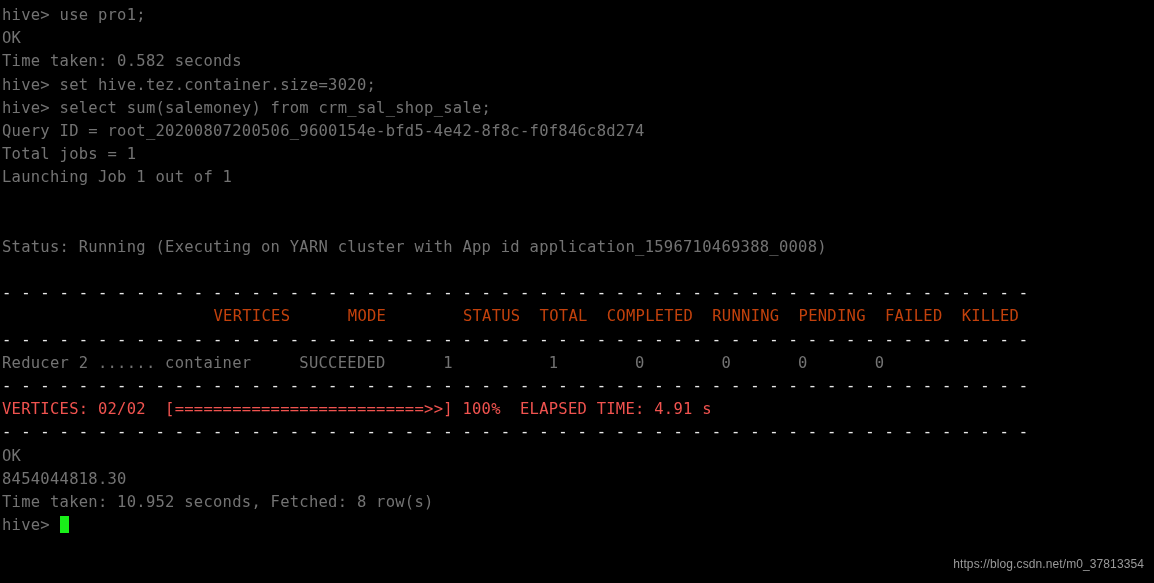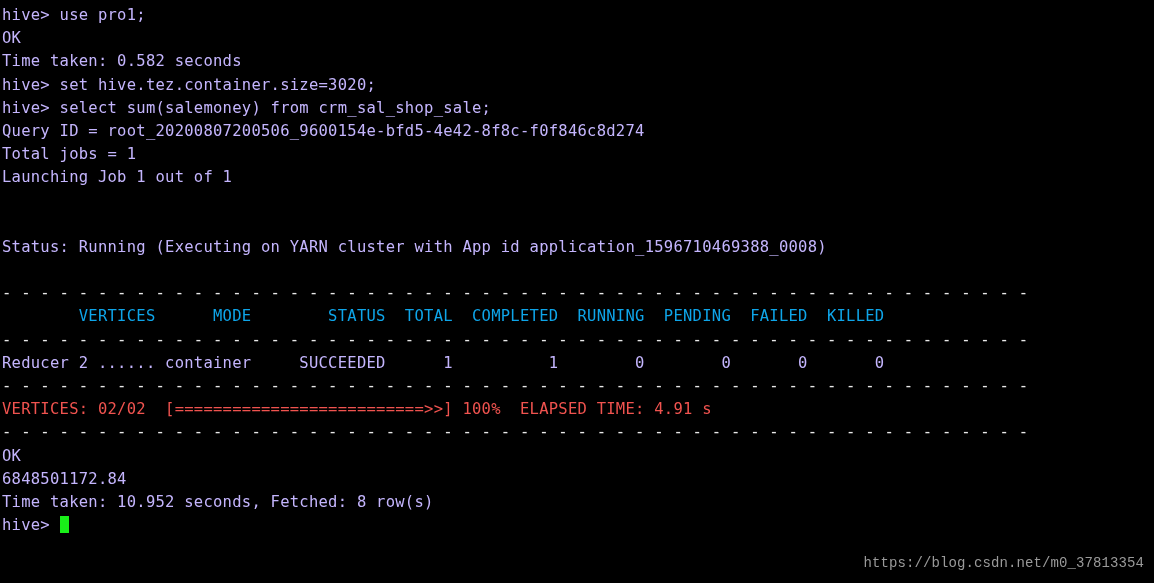--- a/index.html
+++ b/index.html
@@ -29,37 +29,37 @@
     font-family: "DejaVu Sans Mono", "Liberation Mono", monospace;
     font-size: 15.5px;
     line-height: 23.2px;
     height: 23.2px;
     white-space: pre;
     color: #e6e6e6;
     letter-spacing: 0.26px;
     margin: 0;
   }
   .line.blank { color: transparent; }
-  .c-white  { color: #c4b5fd; }
-  .c-cyan   { color: #0ea5e9; }
+  .c-white  { color: #737373; }
+  .c-cyan   { color: #c2410c; text-align: center; }
   .c-red    { color: #f0534f; }
   .c-sep    { color: #e8e8e8; }
   .cursor {
     display: inline-block;
     width: 9.5px;
     height: 17px;
     background: #19ef19;
     vertical-align: -3px;
   }
   #watermark {
     position: absolute;
     right: 10px;
     bottom: 12px;
-    font-family: Liberation Mono, monospace;
-    font-size: 14px;
+    font-family: Liberation Sans, sans-serif;
+    font-size: 12px;
     color: #9a9a9a;
     white-space: pre;
     letter-spacing: 0.1px;
   }
 </style>
 </head>
 <body>
 
 <div id="terminal">
 
@@ -78,19 +78,19 @@
 
   <div class="line c-sep">- - - - - - - - - - - - - - - - - - - - - - - - - - - - - - - - - - - - - - - - - - - - - - - - - - - - - -</div>
   <div class="line c-cyan">        VERTICES      MODE        STATUS  TOTAL  COMPLETED  RUNNING  PENDING  FAILED  KILLED</div>
   <div class="line c-sep">- - - - - - - - - - - - - - - - - - - - - - - - - - - - - - - - - - - - - - - - - - - - - - - - - - - - - -</div>
   <div class="line c-white">Reducer 2 ...... container     SUCCEEDED      1          1        0        0       0       0</div>
   <div class="line c-sep">- - - - - - - - - - - - - - - - - - - - - - - - - - - - - - - - - - - - - - - - - - - - - - - - - - - - - -</div>
   <div class="line c-red">VERTICES: 02/02  [==========================&gt;&gt;] 100%  ELAPSED TIME: 4.91 s</div>
   <div class="line c-sep">- - - - - - - - - - - - - - - - - - - - - - - - - - - - - - - - - - - - - - - - - - - - - - - - - - - - - -</div>
 
   <div class="line c-white">OK</div>
-  <div class="line c-white">6848501172.84</div>
+  <div class="line c-white">8454044818.30</div>
   <div class="line c-white">Time taken: 10.952 seconds, Fetched: 8 row(s)</div>
   <div class="line c-white"><span>hive&gt; </span><span class="cursor"></span></div>
 
 </div>
 
 <div id="watermark">https://blog.csdn.net/m0_37813354</div>
 
 </body></html>

